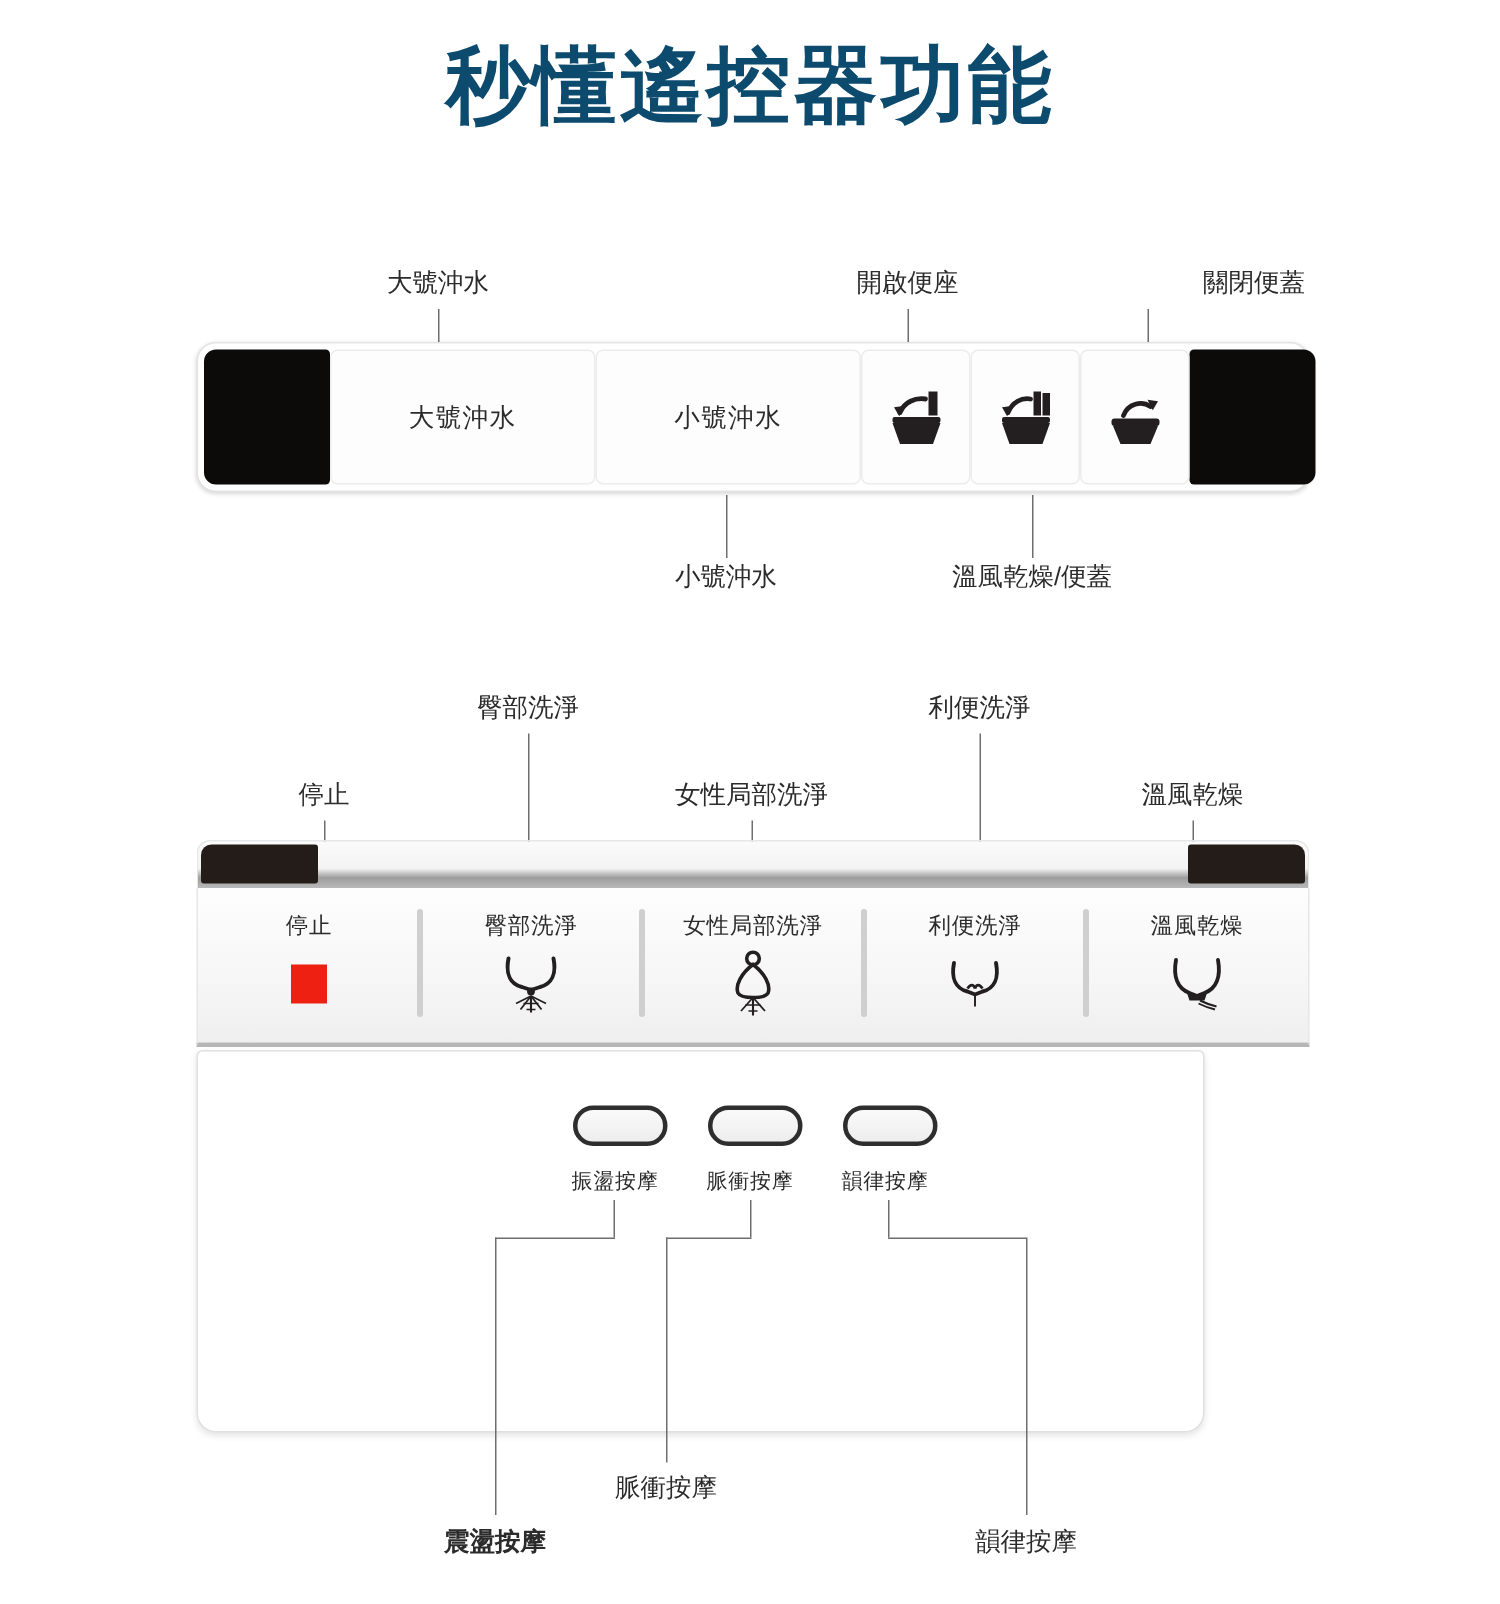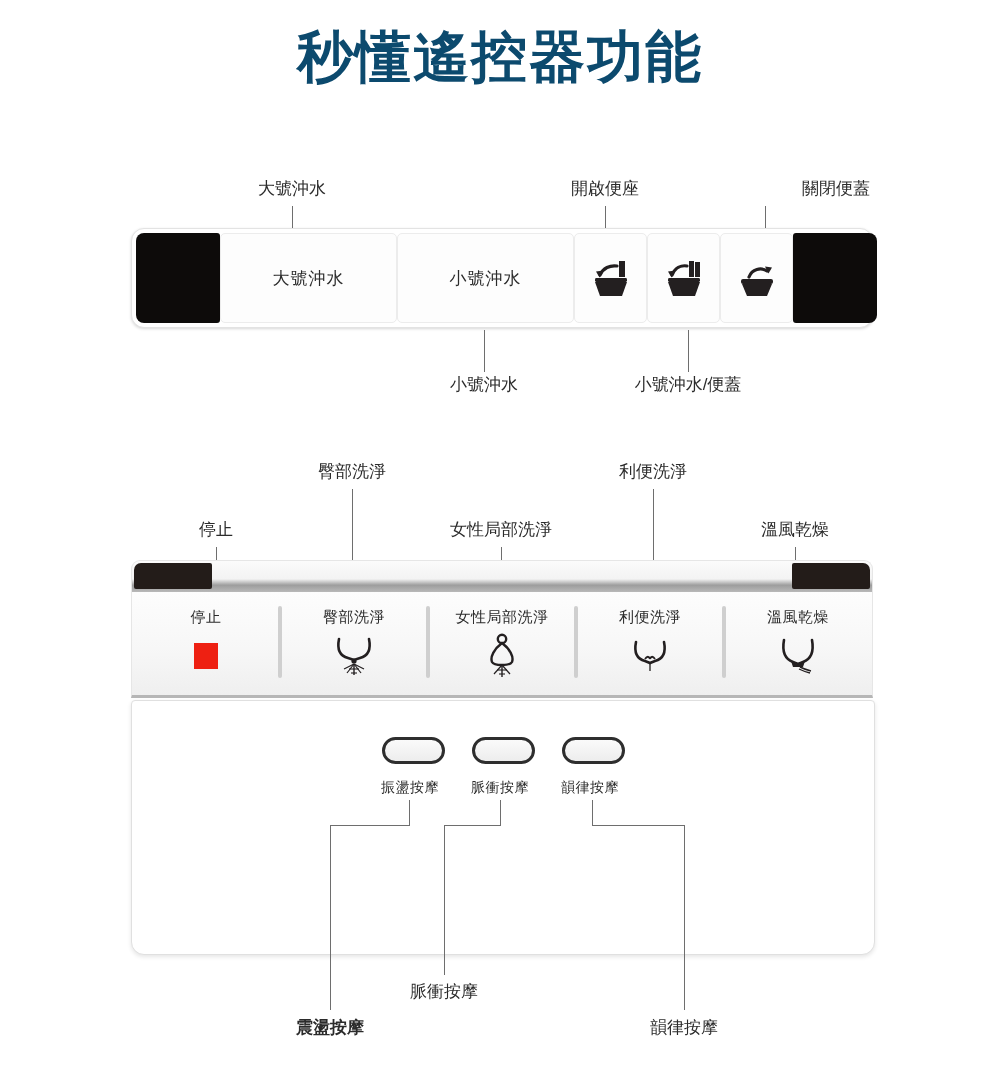--- a/index.html
+++ b/index.html
@@ -157,21 +157,21 @@
   }
   .stop-square {
     width: 24px; height: 26px;
     background: #ee2012;
   }
 
   
   #panel {
     position: absolute;
     left: 131px; top: 700px;
-    width: 744px; height: 255px;
+    width: 672px; height: 255px;
     background: #ffffff;
     border: 1px solid #e0e0e0;
     border-radius: 4px 4px 13px 13px;
     box-shadow: 0 2px 4px rgba(0,0,0,.10);
   }
   #massage-row {
     position: absolute;
     left: 0; top: 36px;
     width: 742px;
     display: flex;
@@ -260,21 +260,21 @@
       </svg>
     </div>
 
     <div class="cap r"></div>
   </div>
 
   <div class="vline" style="left:484px; top:330px; height:42px;"></div>
   <div class="callout ctr" style="left:484px; top:376px;">小號沖水</div>
 
   <div class="vline" style="left:688px; top:330px; height:42px;"></div>
-  <div class="callout ctr" style="left:688px; top:376px;">小號沖水/便蓋</div>
+  <div class="callout ctr" style="left:688px; top:376px;">溫風乾燥/便蓋</div>
 
   <div class="callout ctr" style="left:352px; top:463px;">臀部洗淨</div>
   <div class="vline" style="left:352px; top:489px; height:119px;"></div>
 
   <div class="callout ctr" style="left:653px; top:463px;">利便洗淨</div>
   <div class="vline" style="left:653px; top:489px; height:119px;"></div>
 
   <div class="callout ctr" style="left:216px; top:521px;">停止</div>
   <div class="vline" style="left:216px; top:547px; height:61px;"></div>
 

